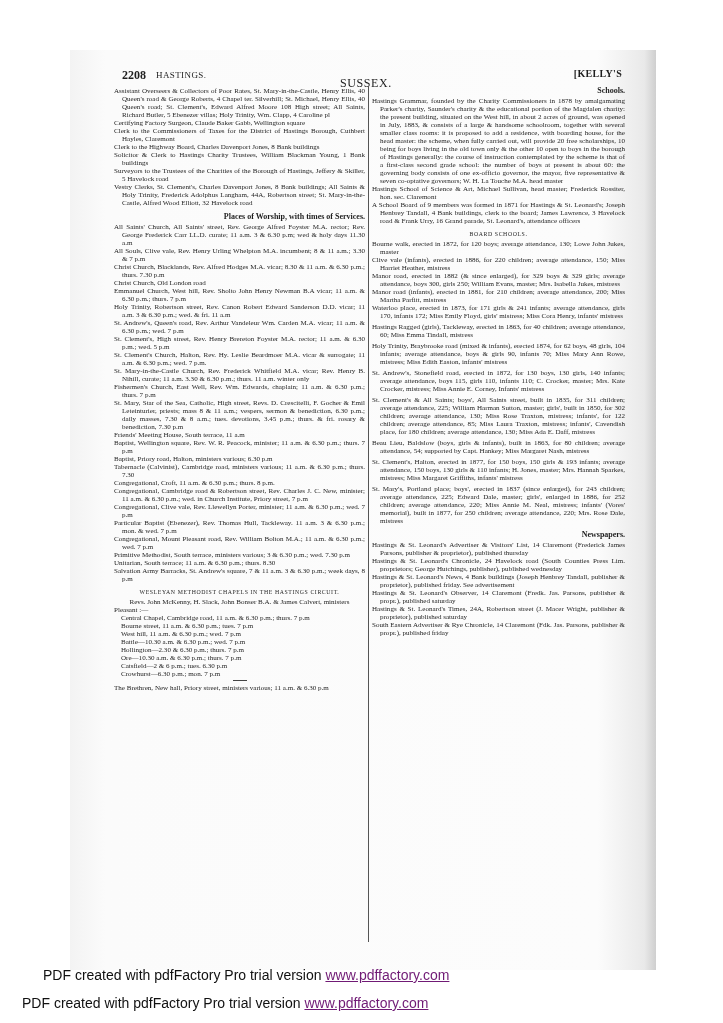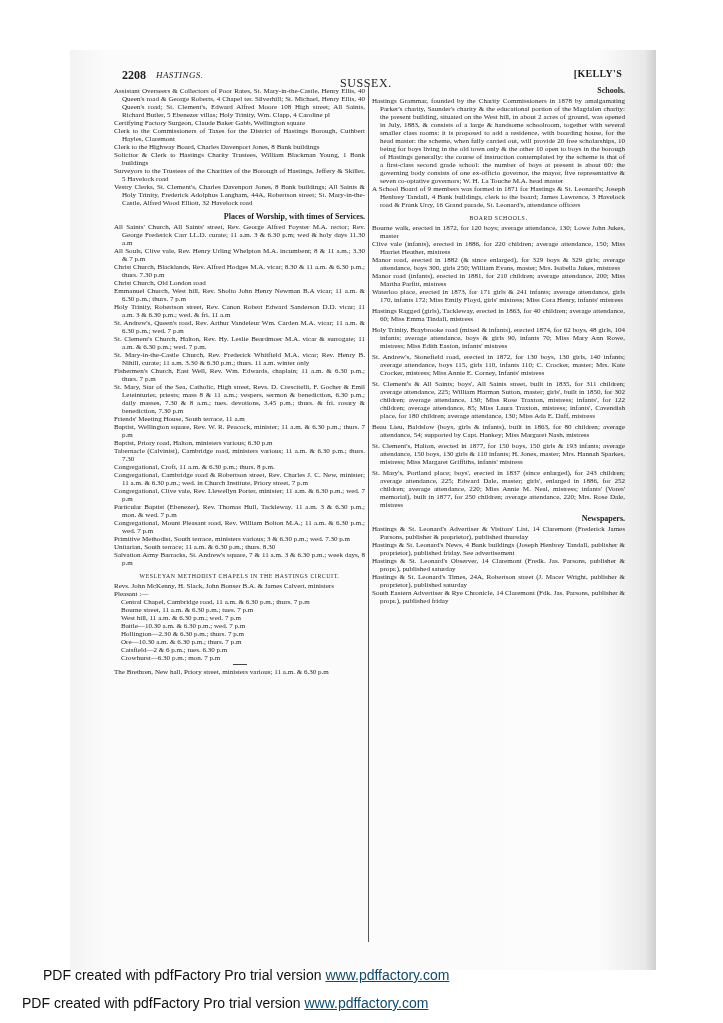--- a/index.html
+++ b/index.html
@@ -1,35 +1,35 @@
 <!DOCTYPE html>
 <html><head>
 <meta charset="utf-8">
 <style>
   html, body { margin:0; padding:0; }
   body { width:723px; height:1023px; background:#ffffff; position:relative; overflow:hidden; font-family:"DejaVu Serif", serif; color:#1e1e1e; }
   .scan { position:absolute; left:70px; top:50px; width:586px; height:920px; background:linear-gradient(to right,#f3f3f3 0%,#fbfbfb 6%,#fcfcfc 90%,#e9e9e9 98%,#cfcfcf 100%); }
   .hdr { position:absolute; top:68px; left:122px; width:500px; height:14px; font-family:"Liberation Serif", serif; }
   .hdr .pno { position:absolute; left:0; top:0; font-size:12px; font-weight:bold; }
-  .hdr .town { position:absolute; left:34px; top:2px; font-size:9px; letter-spacing:0.4px;font-style:italic; }
+  .hdr .town { position:absolute; left:34px; top:2px; font-size:9px; letter-spacing:0.4px; }
   .hdr .county { position:absolute; left:218px; top:8px; font-size:12px; letter-spacing:0.6px; }
   .hdr .pub { position:absolute; right:0; top:0; font-size:10px; font-weight:bold; letter-spacing:0.3px; }
   .col { position:absolute; top:87px; font-family:"Liberation Serif", serif; font-size:7.05px; line-height:8px; text-align:justify; }
   .col.left { left:114px; width:251px; }
   .col.right { left:372px; width:253px; }
   .rule { position:absolute; left:368px; top:87px; width:1px; height:855px; background:#555; }
   .e { padding-left:8px; text-indent:-8px; margin:0; }
   .e.gap { margin-top:3px; }
   .sh { text-align:right; font-weight:bold; font-size:8px; margin:6px 0 2px 0; }
   .sub { text-align:center; font-size:5.8px; letter-spacing:0.6px; margin:5px 0 2px 0; }
-  .cen { }
+  .cen { text-align:center; }
   .ind { padding-left:12px; text-indent:-5px; margin:0;font-family:Liberation Serif, serif; }
   .dash { width:14px; height:1px; background:#444; margin:2px auto 3px auto; }
   .foot { position:absolute; font-family:"Liberation Sans", sans-serif; font-size:14px; color:#111; }
-  .foot a { color:#0c4a6e; text-decoration:underline; }
+  .foot a { color:#701a75; text-decoration:underline; }
   .foot1 { left:43px; top:967px; }
   .foot2 { left:22px; top:995px; }
 </style>
 </head>
 <body>
 
 <div class="scan"></div>
 
 <div class="hdr">
   <span class="pno">2208</span>
@@ -50,20 +50,21 @@
   <p class="e">Vestry Clerks, St. Clement's, Charles Davenport Jones, 8 Bank buildings; All Saints &amp; Holy Trinity, Frederick Adolphus Langham, 44A, Robertson street; St. Mary-in-the-Castle, Alfred Wood Elliott, 32 Havelock road</p>
 
   <div class="sh">Places of Worship, with times of Services.</div>
   <p class="e">All Saints' Church, All Saints' street, Rev. George Alfred Foyster M.A. rector; Rev. George Frederick Carr LL.D. curate; 11 a.m. 3 &amp; 6.30 p.m; wed &amp; holy days 11.30 a.m</p>
   <p class="e">All Souls, Clive vale, Rev. Henry Urling Whelpton M.A. incumbent; 8 &amp; 11 a.m.; 3.30 &amp; 7 p.m</p>
   <p class="e">Christ Church, Blacklands, Rev. Alfred Hodges M.A. vicar; 8.30 &amp; 11 a.m. &amp; 6.30 p.m.; thurs. 7.30 p.m</p>
   <p class="e">Christ Church, Old London road</p>
   <p class="e">Emmanuel Church, West hill, Rev. Sholto John Henry Newman B.A vicar; 11 a.m. &amp; 6.30 p.m.; thurs. 7 p.m</p>
   <p class="e">Holy Trinity, Robertson street, Rev. Canon Robert Edward Sanderson D.D. vicar; 11 a.m. 3 &amp; 6.30 p.m.; wed. &amp; fri. 11 a.m</p>
   <p class="e">St. Andrew's, Queen's road, Rev. Arthur Vandeleur Wm. Carden M.A. vicar; 11 a.m. &amp; 6.30 p.m.; wed. 7 p.m</p>
+  <p class="e">St. Clement's, High street, Rev. Henry Brereton Foyster M.A. rector; 11 a.m. &amp; 6.30 p.m.; wed. 5 p.m</p>
   <p class="e">St. Clement's Church, Halton, Rev. Hy. Leslie Beardmoer M.A. vicar &amp; surrogate; 11 a.m. &amp; 6.30 p.m.; wed. 7 p.m.</p>
   <p class="e">St. Mary-in-the-Castle Church, Rev. Frederick Whitfield M.A. vicar; Rev. Henry B. Nihill, curate; 11 a.m. 3.30 &amp; 6.30 p.m.; thurs. 11 a.m. winter only</p>
   <p class="e">Fishermen's Church, East Well, Rev. Wm. Edwards, chaplain; 11 a.m. &amp; 6.30 p.m.; thurs. 7 p.m</p>
   <p class="e">St. Mary, Star of the Sea, Catholic, High street, Revs. D. Crescitelli, F. Gocher &amp; Emil Leteinturier, priests; mass 8 &amp; 11 a.m.; vespers, sermon &amp; benediction, 6.30 p.m.; daily masses, 7.30 &amp; 8 a.m.; tues. devotions, 3.45 p.m.; thurs. &amp; fri. rosary &amp; benediction, 7.30 p.m</p>
   <p class="e">Friends' Meeting House, South terrace, 11 a.m</p>
   <p class="e">Baptist, Wellington square, Rev. W. R. Peacock, minister; 11 a.m. &amp; 6.30 p.m.; thurs. 7 p.m</p>
   <p class="e">Baptist, Priory road, Halton, ministers various; 6.30 p.m</p>
   <p class="e">Tabernacle (Calvinist), Cambridge road, ministers various; 11 a.m. &amp; 6.30 p.m.; thurs. 7.30</p>
   <p class="e">Congregational, Croft, 11 a.m. &amp; 6.30 p.m.; thurs. 8 p.m.</p>
   <p class="e">Congregational, Cambridge road &amp; Robertson street, Rev. Charles J. C. New, minister; 11 a.m. &amp; 6.30 p.m.; wed. in Church Institute, Priory street, 7 p.m</p>
@@ -85,39 +86,41 @@
   <p class="ind">Ore—10.30 a.m. &amp; 6.30 p.m.; thurs. 7 p.m</p>
   <p class="ind">Catsfield—2 &amp; 6 p.m.; tues. 6.30 p.m</p>
   <p class="ind">Crowhurst—6.30 p.m.; mon. 7 p.m</p>
   <div class="dash"></div>
   <p class="e">The Brethren, New hall, Priory street, ministers various; 11 a.m. &amp; 6.30 p.m</p>
 </div>
 
 <div class="col right">
   <div class="sh" style="margin-top:0">Schools.</div>
   <p class="e">Hastings Grammar, founded by the Charity Commissioners in 1878 by amalgamating Parker's charity, Saunder's charity &amp; the educational portion of the Magdalen charity: the present building, situated on the West hill, in about 2 acres of ground, was opened in July, 1883, &amp; consists of a large &amp; handsome schoolroom, together with several smaller class rooms: it is proposed to add a residence, with boarding house, for the head master: the scheme, when fully carried out, will provide 20 free scholarships, 10 being for boys living in the old town only &amp; the other 10 open to boys in the borough of Hastings generally: the course of instruction contemplated by the scheme is that of a first-class second grade school: the number of boys at present is about 60: the governing body consists of one ex-officio governor, the mayor, five representative &amp; seven co-optative governors; W. H. La Touche M.A. head master</p>
+  <p class="e">Hastings School of Science &amp; Art, Michael Sullivan, head master; Frederick Rossiter, hon. sec. Claremont</p>
   <p class="e">A School Board of 9 members was formed in 1871 for Hastings &amp; St. Leonard's; Joseph Henbrey Tandall, 4 Bank buildings, clerk to the board; James Lawrence, 3 Havelock road &amp; Frank Urry, 16 Grand parade, St. Leonard's, attendance officers</p>
 
   <div class="sub">BOARD SCHOOLS.</div>
   <p class="e">Bourne walk, erected in 1872, for 120 boys; average attendance, 130; Lowe John Jukes, master</p>
   <p class="e">Clive vale (infants), erected in 1886, for 220 children; average attendance, 150; Miss Harriet Heather, mistress</p>
   <p class="e">Manor road, erected in 1882 (&amp; since enlarged), for 329 boys &amp; 329 girls; average attendance, boys 300, girls 250; William Evans, master; Mrs. Isabella Jukes, mistress</p>
   <p class="e">Manor road (infants), erected in 1881, for 210 children; average attendance, 200; Miss Martha Parfitt, mistress</p>
   <p class="e">Waterloo place, erected in 1873, for 171 girls &amp; 241 infants; average attendance, girls 170, infants 172; Miss Emily Floyd, girls' mistress; Miss Cora Henry, infants' mistress</p>
 
   <p class="e gap">Hastings Ragged (girls), Tackleway, erected in 1863, for 40 children; average attendance, 60; Miss Emma Tindall, mistress</p>
   <p class="e gap">Holy Trinity, Braybrooke road (mixed &amp; infants), erected 1874, for 62 boys, 48 girls, 104 infants; average attendance, boys &amp; girls 90, infants 70; Miss Mary Ann Rowe, mistress; Miss Edith Easton, infants' mistress</p>
   <p class="e gap">St. Andrew's, Stonefield road, erected in 1872, for 130 boys, 130 girls, 140 infants; average attendance, boys 115, girls 110, infants 110; C. Crocker, master; Mrs. Kate Crocker, mistress; Miss Annie E. Corney, Infants' mistress</p>
   <p class="e gap">St. Clement's &amp; All Saints; boys', All Saints street, built in 1835, for 311 children; average attendance, 225; William Harman Sutton, master; girls', built in 1850, for 302 children; average attendance, 130; Miss Rose Traxton, mistress; infants', for 122 children; average attendance, 85; Miss Laura Traxton, mistress; infants', Cavendish place, for 180 children; average attendance, 130; Miss Ada E. Daff, mistress</p>
   <p class="e gap">Beau Lieu, Baldslow (boys, girls &amp; infants), built in 1863, for 80 children; average attendance, 54; supported by Capt. Hankey; Miss Margaret Nash, mistress</p>
   <p class="e gap">St. Clement's, Halton, erected in 1877, for 150 boys, 150 girls &amp; 193 infants; average attendance, 150 boys, 130 girls &amp; 110 infants; H. Jones, master; Mrs. Hannah Sparkes, mistress; Miss Margaret Griffiths, infants' mistress</p>
   <p class="e gap">St. Mary's, Portland place; boys', erected in 1837 (since enlarged), for 243 children; average attendance, 225; Edward Dale, master; girls', enlarged in 1886, for 252 children; average attendance, 220; Miss Annie M. Neal, mistress; infants' (Vores' memorial), built in 1877, for 250 children; average attendance, 220; Mrs. Rose Dale, mistress</p>
 
   <div class="sh">Newspapers.</div>
   <p class="e">Hastings &amp; St. Leonard's Advertiser &amp; Visitors' List, 14 Claremont (Frederick James Parsons, publisher &amp; proprietor), published thursday</p>
+  <p class="e">Hastings &amp; St. Leonard's Chronicle, 24 Havelock road (South Counties Press Lim. proprietors; George Hutchings, publisher), published wednesday</p>
   <p class="e">Hastings &amp; St. Leonard's News, 4 Bank buildings (Joseph Henbrey Tandall, publisher &amp; proprietor), published friday. See advertisement</p>
   <p class="e">Hastings &amp; St. Leonard's Observer, 14 Claremont (Fredk. Jas. Parsons, publisher &amp; propr.), published saturday</p>
   <p class="e">Hastings &amp; St. Leonard's Times, 24A, Robertson street (J. Macer Wright, publisher &amp; proprietor), published saturday</p>
   <p class="e">South Eastern Advertiser &amp; Rye Chronicle, 14 Claremont (Fdk. Jas. Parsons, publisher &amp; propr.), published friday</p>
 </div>
 
 <div class="foot foot1">
   <span>PDF created with pdfFactory Pro trial version </span><a>www.pdffactory.com</a>
 </div>
 <div class="foot foot2">

